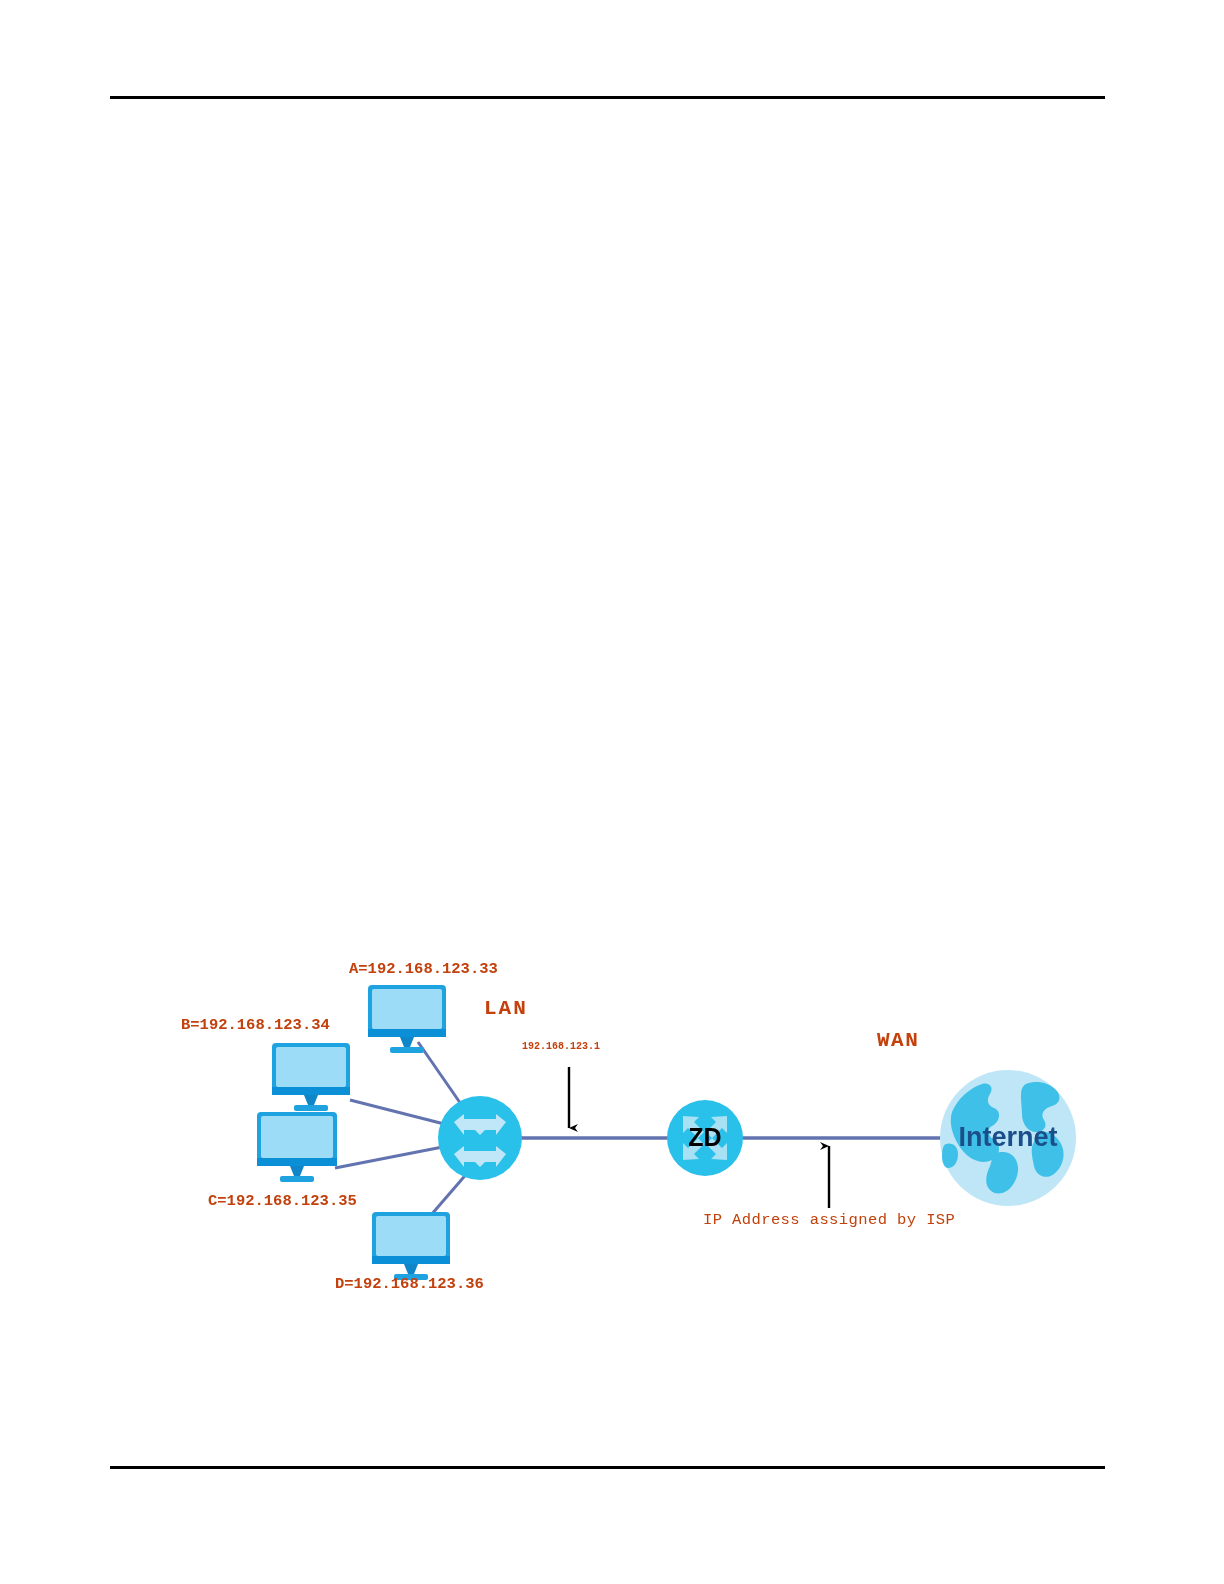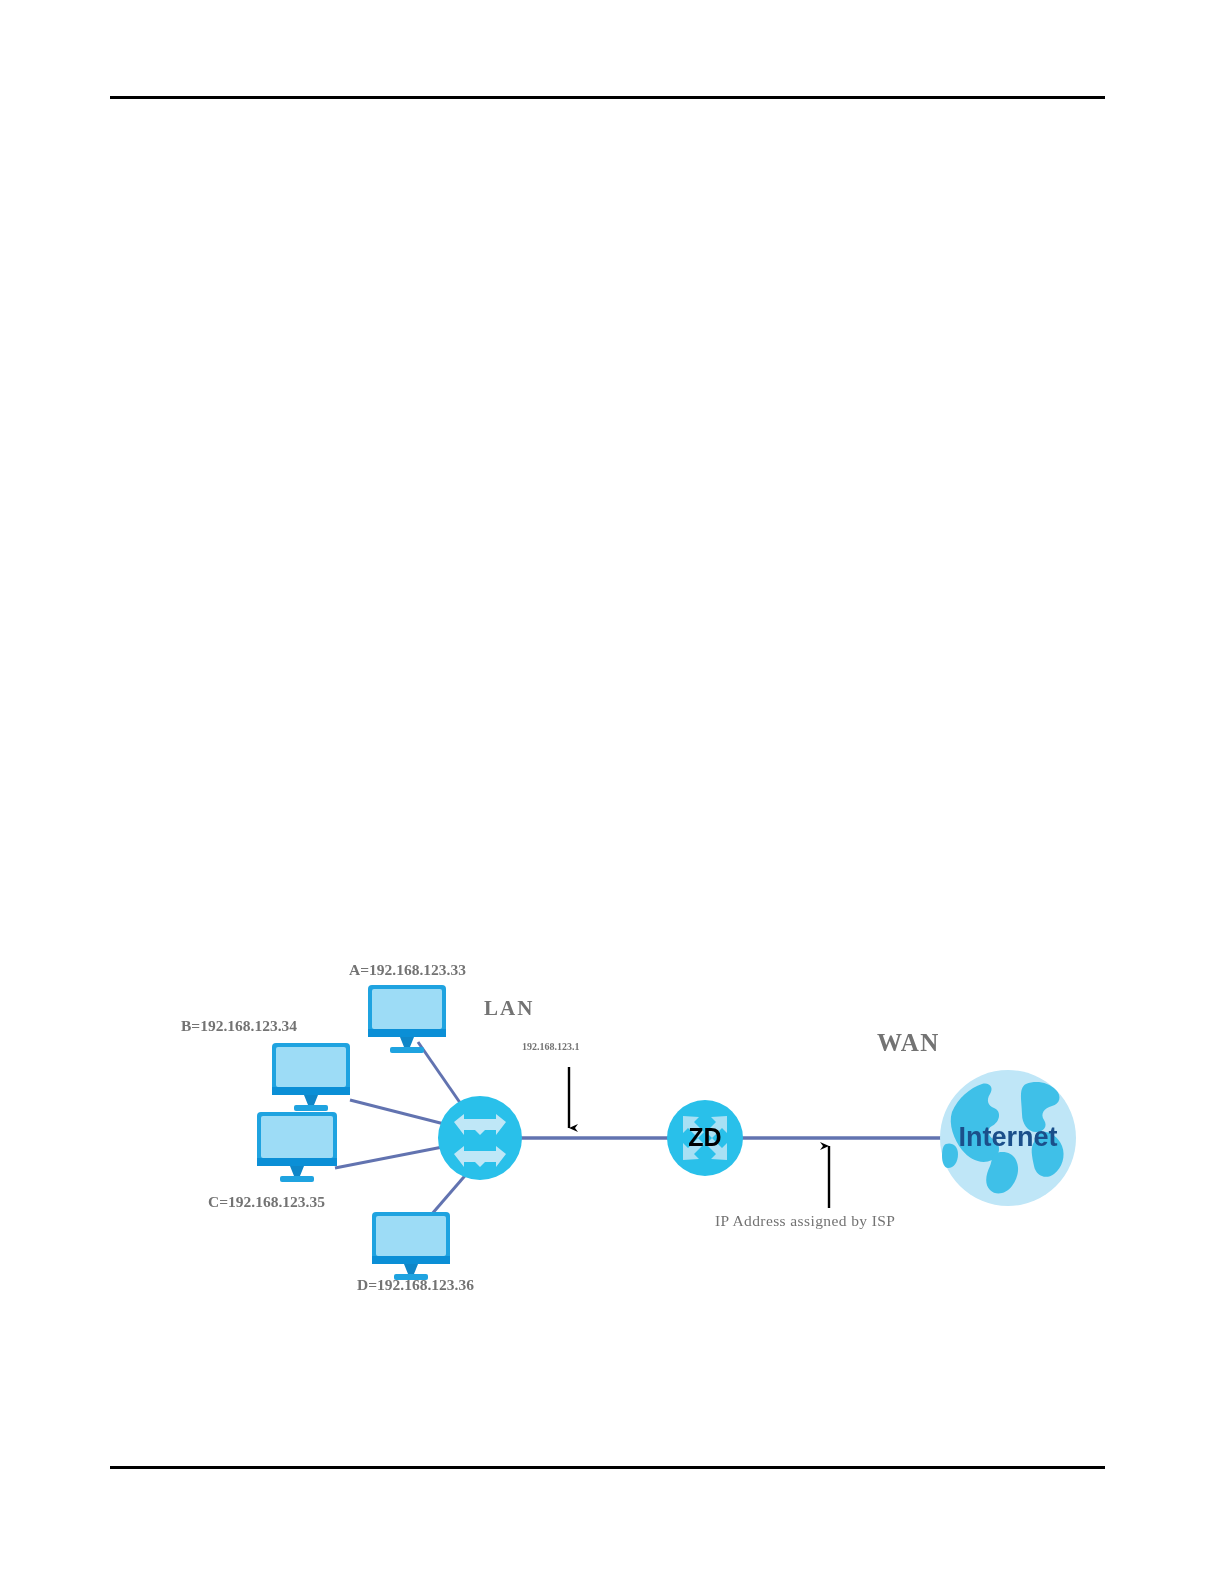--- a/index.html
+++ b/index.html
@@ -55,44 +55,44 @@
     left: 0;
     top: 0;
     width: 960px;
     height: 420px;
     overflow: visible;
   }
 
   
   .lbl {
     position: absolute;
-    font-family: Liberation Serif, serif;
+    font-family: Liberation Mono, monospace;
     font-weight: bold;
     font-size: 15.5px;
-    color: #737373;
+    color: #c2410c;
     white-space: nowrap;
     line-height: 1;
   }
   .lbl-a { left: 199px; top: 32px; }
   .lbl-b { left:  31px; top: 88px; }
   .lbl-c { left:  58px; top: 264px; text-align: center; }
-  .lbl-d { left: 185px; top: 347px; margin-left: 22px; }
+  .lbl-d { left: 185px; top: 347px; }
   .lbl-gw { left: 372px; top: 112px; font-size: 10px; }
   .lbl-lan {
     left: 334px; top: 68px;
     font-size: 21px;
     letter-spacing: 2px;
   }
   .lbl-wan {
     left: 727px; top: 100px;
-    font-size: 25px;
+    font-size: 21px;
     letter-spacing: 1.5px;
   }
   .lbl-isp {
-    left: 565px; top: 283px;
+    left: 553px; top: 283px;
     font-weight: normal;
     font-size: 15.5px;
     letter-spacing: 0.4px;
   }
 </style>
 </head>
 <body>
 
 <div class="page">
 

